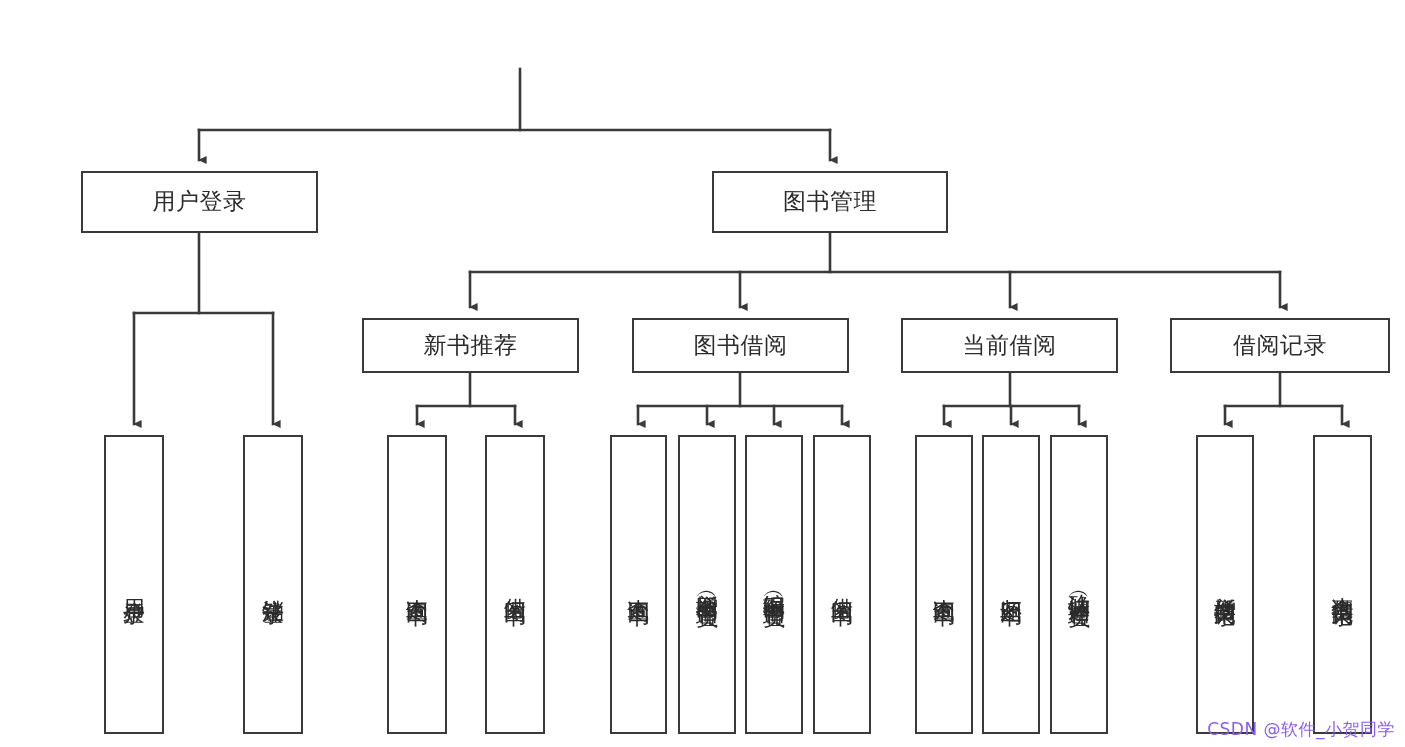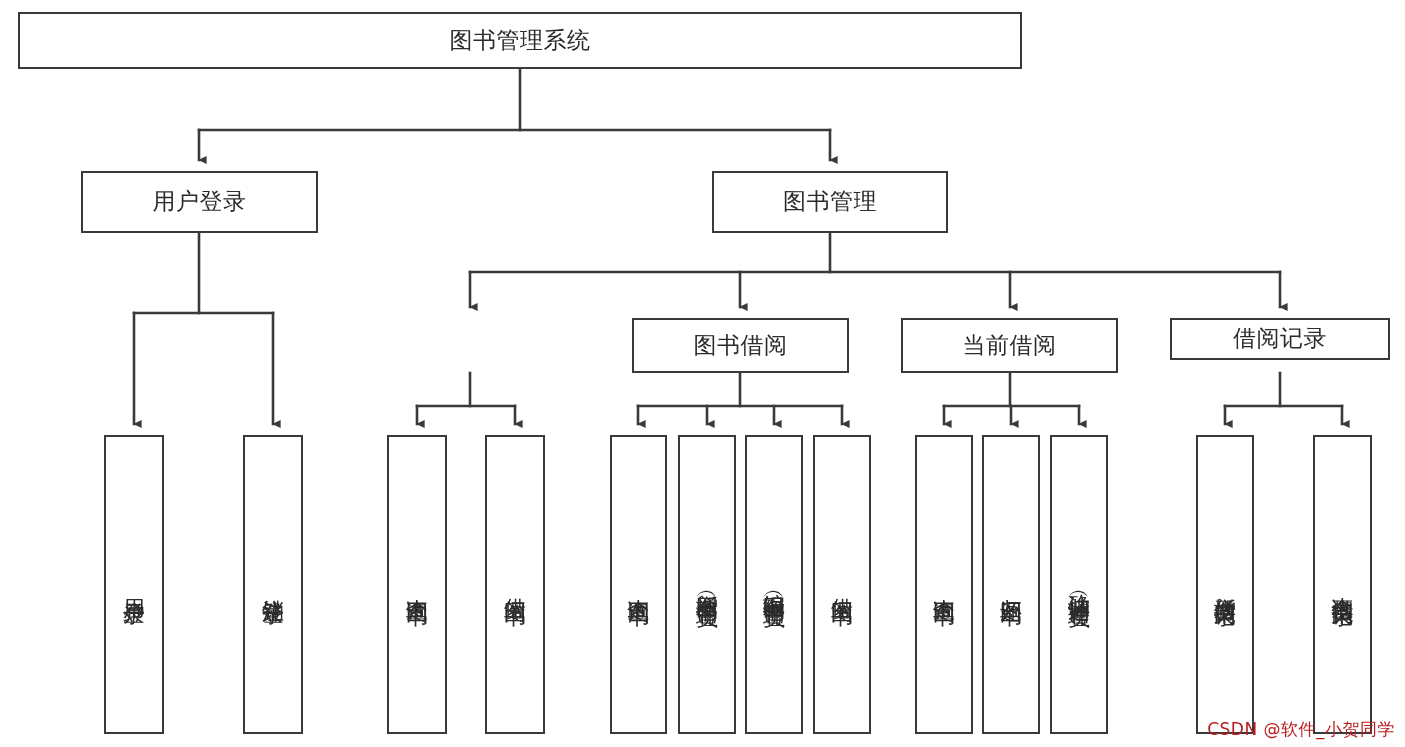--- a/index.html
+++ b/index.html
@@ -48,21 +48,21 @@
     text-orientation: upright;
     line-height: 1.28;
     letter-spacing: 2px;
     white-space: nowrap;
   }
   .watermark {
     position: absolute;
     right: 10px;
     bottom: 6px;
     font-size: 17px;
-    color: #b91c1c;
+    color: #8b5cf6;
     white-space: nowrap;
     letter-spacing: 0.5px;
   }
 </style>
 </head>
 <body>
 
 <div id="diagram-root">
 
   <svg class="diagram-svg" viewBox="0 0 1405 747">
@@ -109,38 +109,38 @@
       <path d="M1011,406 L1011,424" marker-end="url(#arrowhead)"></path>
       <path d="M1079,406 L1079,424" marker-end="url(#arrowhead)"></path>
 
       <path d="M1280,373 L1280,406"></path>
       <path d="M1225,406 L1342,406"></path>
       <path d="M1225,406 L1225,424" marker-end="url(#arrowhead)"></path>
       <path d="M1342,406 L1342,424" marker-end="url(#arrowhead)"></path>
     </g>
   </svg>
 
-  <div class="node-box" style="left: 18px; top: 12px; width: 1004px; height: 57px;">
-    <span class="node-label-h">图书管理系统</span>
-  </div>
 
   <div class="node-box" style="left: 81px; top: 171px; width: 237px; height: 62px;">
     <span class="node-label-h">用户登录</span>
   </div>
   <div class="node-box" style="left: 712px; top: 171px; width: 236px; height: 62px; font-family: Liberation Serif, serif;">
     <span class="node-label-h">图书管理</span>
   </div>
 
+  <div class="node-box" style="left: 362px; top: 318px; width: 217px; height: 55px;">
+    <span class="node-label-h">新书推荐</span>
+  </div>
   <div class="node-box" style="left: 632px; top: 318px; width: 217px; height: 55px;">
     <span class="node-label-h">图书借阅</span>
   </div>
   <div class="node-box" style="left: 901px; top: 318px; width: 217px; height: 55px; text-align: right;">
     <span class="node-label-h">当前借阅</span>
   </div>
-  <div class="node-box" style="left: 1170px; top: 318px; width: 220px; height: 42px;">
+  <div class="node-box" style="left: 1170px; top: 318px; width: 220px; height: 55px;">
     <span class="node-label-h">借阅记录</span>
   </div>
 
   <div class="node-box" style="left: 104px; top: 435px; width: 60px; height: 299px;">
     <span class="node-label-v">用户登录</span>
   </div>
   <div class="node-box" style="left: 243px; top: 435px; width: 60px; height: 299px;">
     <span class="node-label-v">注销登录</span>
   </div>
   <div class="node-box" style="left: 387px; top: 435px; width: 60px; height: 299px;">

